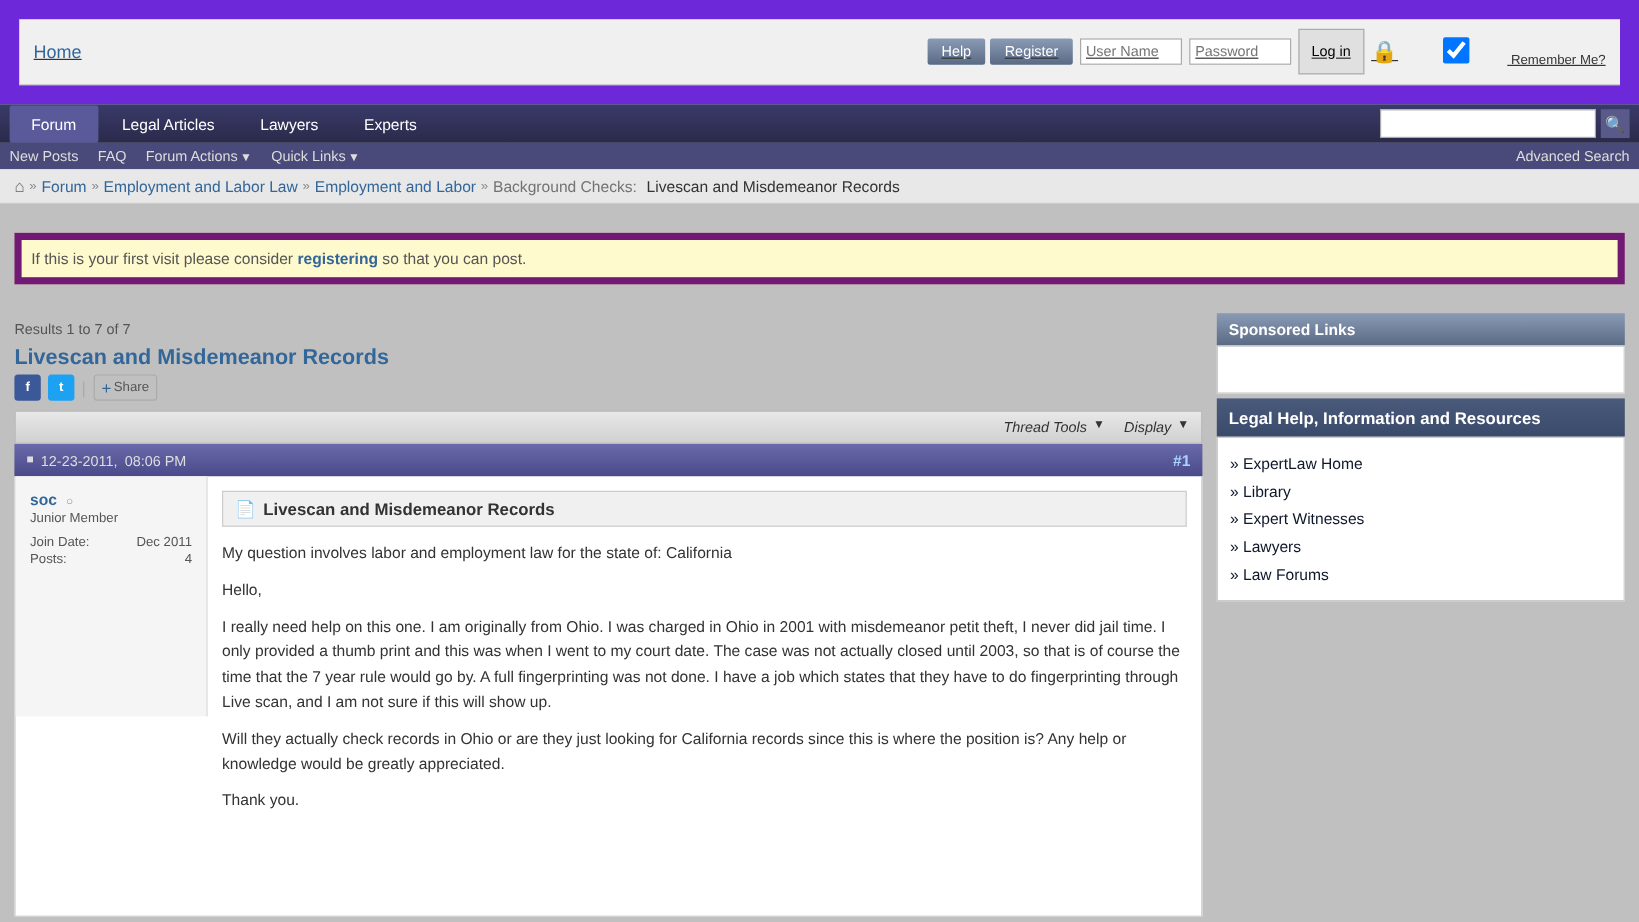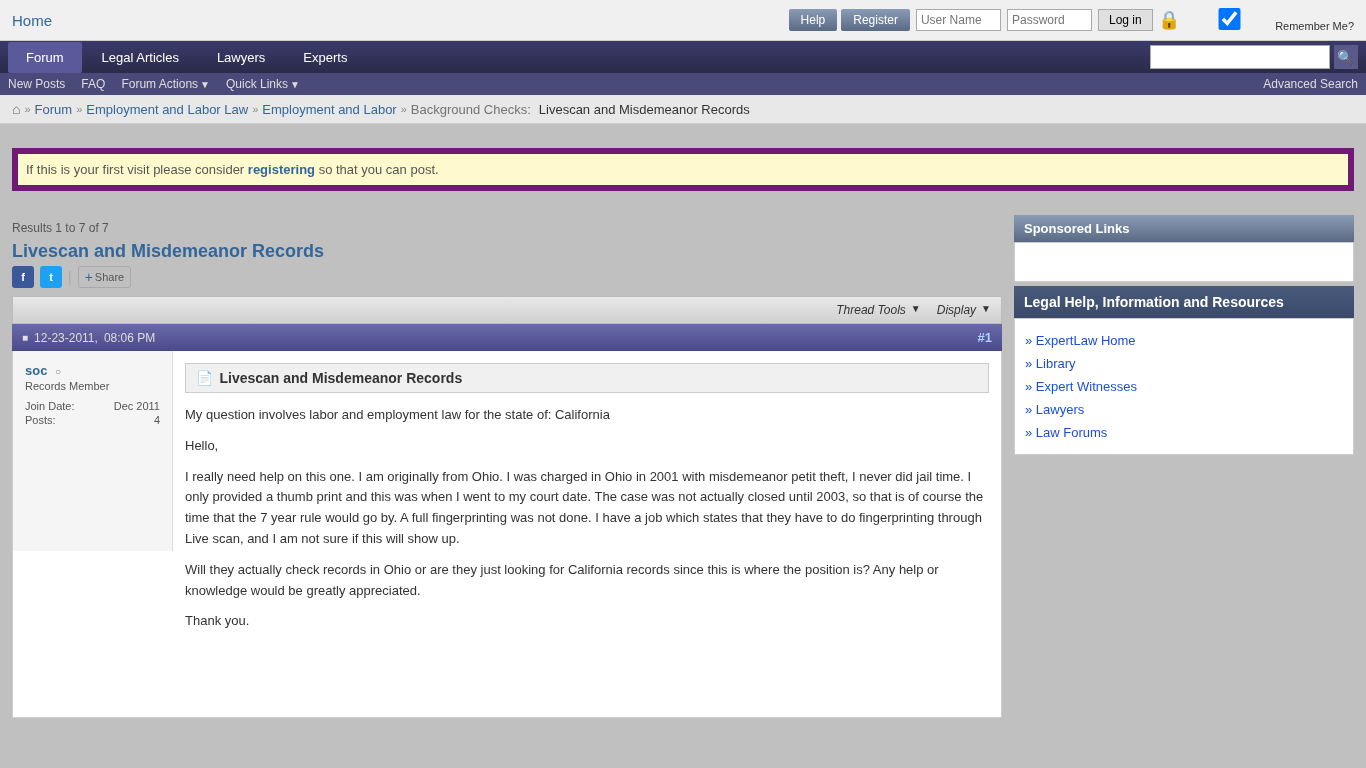--- a/index.html
+++ b/index.html
@@ -1,23 +1,23 @@
 <!DOCTYPE html>
 <html><head>
   <meta charset="utf-8">
   <style>
     * { margin: 0; padding: 0; box-sizing: border-box; }
     body { font-family: Arial, Helvetica, sans-serif; font-size: 13px; background: #c0c0c0; color: #333; }
 
     
-    #header { background: #0ea5e9; padding: 0; }
+    #header { background: #6d28d9; padding: 16px; text-decoration: underline; }
     #header-inner { background: #f0f0f0; margin: 0 auto; display: flex; align-items: center; justify-content: space-between; padding: 8px 12px; border-bottom: 1px solid #ccc; }
     #login-area { display: flex; align-items: center; gap: 6px; }
     #login-area input { height: 22px; border: 1px solid #aaa; padding: 2px 4px; font-size: 12px; width: 85px; }
-    #login-btn { height: 22px; padding: 0 10px; background: #e0e0e0; border: 1px solid #aaa; cursor: pointer; font-size: 12px; }
+    #login-btn { height: 38px; padding: 0 10px; background: #e0e0e0; border: 1px solid #aaa; cursor: pointer; font-size: 12px; }
     #remember-area { font-size: 11px; color: #333; }
     #help-register { display: flex; gap: 4px; }
     #help-register span { padding: 4px 12px; background: linear-gradient(to bottom, #8a9bb5, #5a6a85); color: white; cursor: pointer; font-size: 12px; border-radius: 2px; }
 
     
     #navbar { background: linear-gradient(to bottom, #3a3a6a, #2a2a4a); padding: 0 8px; display: flex; align-items: center; justify-content: space-between; }
     #nav-left { display: flex; gap: 2px; }
     .nav-btn { padding: 8px 18px; color: white; cursor: pointer; font-size: 13px; text-decoration: none; }
     .nav-btn.active { background: #5a5a9a; border-radius: 2px; }
     #search-bar { display: flex; align-items: center; gap: 4px; padding: 4px 0; }
@@ -77,21 +77,21 @@
     .post-title-icon { color: #666; font-size: 14px; }
     .post-title-text { font-weight: bold; font-size: 14px; color: #333; }
     .post-text { line-height: 1.6; color: #333; margin-bottom: 10px; font-size: 13px; }
     .clearfix::after { content: ''; display: table; clear: both; }
 
     
     #sponsored-header { background: linear-gradient(to bottom, #8a9bb5, #5a6a85); color: white; padding: 6px 10px; font-size: 13px; font-weight: bold; }
     #sponsored-content { background: white; border: 1px solid #ccc; padding: 10px; }
     #legal-help-header { background: linear-gradient(to bottom, #4a5a7a, #3a4a6a); color: white; padding: 8px 10px; font-size: 14px; font-weight: bold; margin-top: 4px; }
     #legal-links { background: white; border: 1px solid #ccc; padding: 10px; }
-    .legal-link { display: block; color: #1d4ed8; text-decoration: none; padding: 4px 0; font-size: 13px; cursor: pointer; }
+    .legal-link { display: block; color: #0f172a; text-decoration: none; padding: 4px 0; font-size: 13px; cursor: pointer; }
 
     .dropdown-arrow { font-size: 10px; margin-left: 2px; }
   </style>
 </head>
 <body>
 
 <div id="header">
   <div id="header-inner">
     <div>
       <span style="color:#336699; font-size:15px; cursor:pointer;">Home</span>
@@ -194,21 +194,21 @@
       <div id="post-num">#1</div>
     </div>
 
     <div id="post-body" class="clearfix">
 
       <div id="post-user-info">
         <div>
           <span class="username">soc</span>
           <span class="user-status">○</span>
         </div>
-        <div class="user-role">Records Member</div>
+        <div class="user-role">Junior Member</div>
         <div class="join-info" style="display:block; margin-top:8px;">
           <div style="display:flex; justify-content:space-between;">
             <span>Join Date:</span>
             <span>Dec 2011</span>
           </div>
           <div style="display:flex; justify-content:space-between; margin-top:2px;">
             <span>Posts:</span>
             <span>4</span>
           </div>
         </div>

